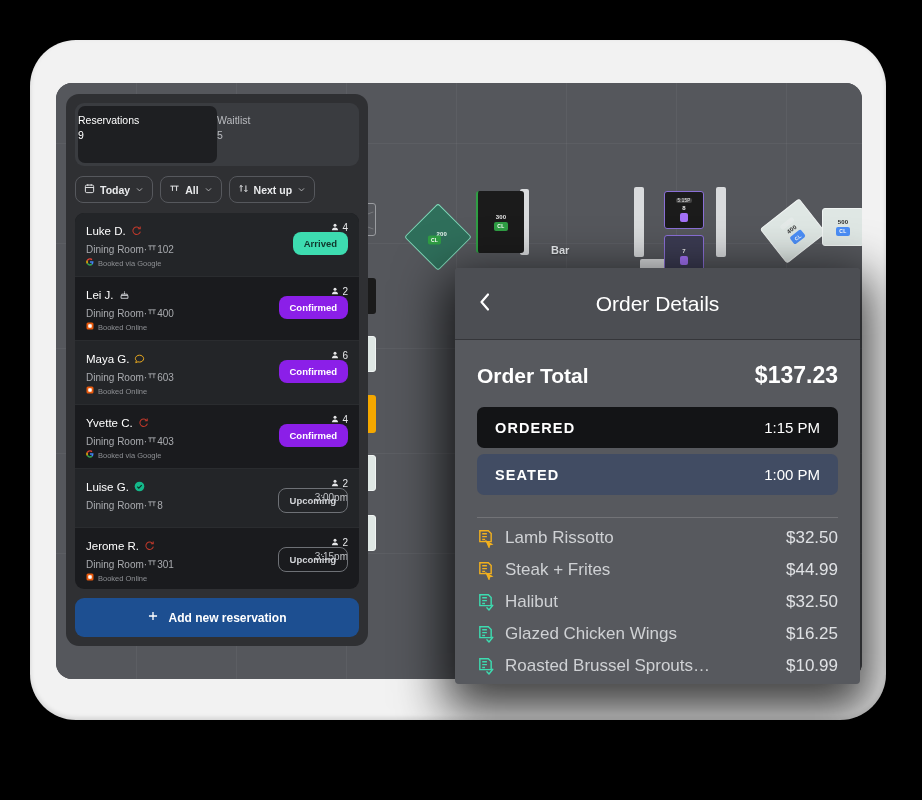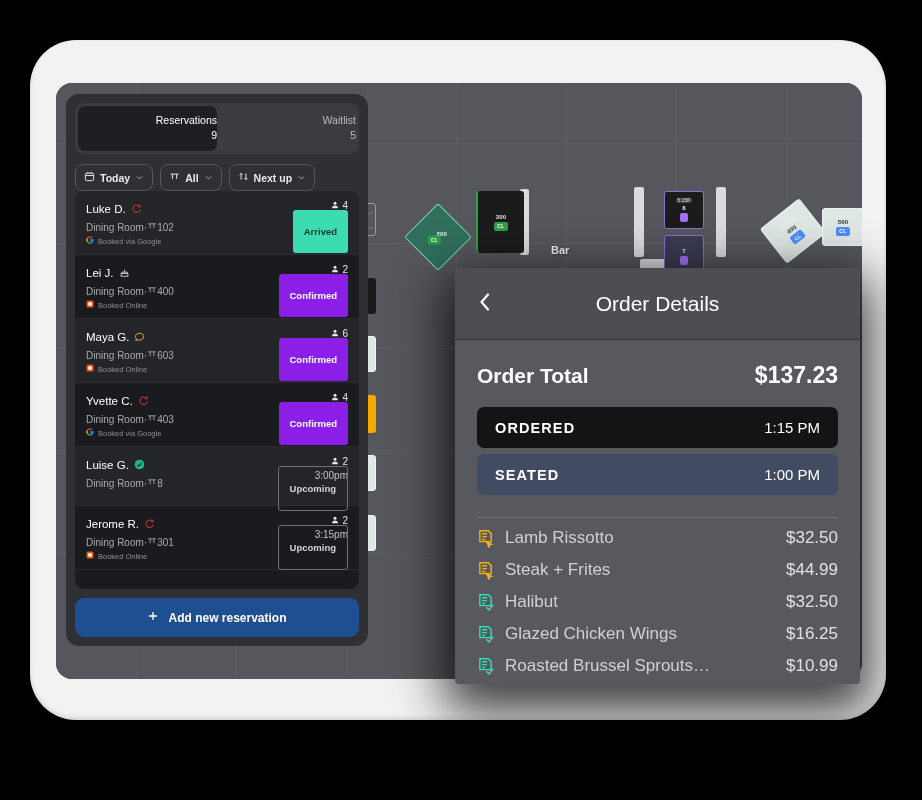--- a/index.html
+++ b/index.html
@@ -87,28 +87,28 @@
     border-radius: 13px;
     padding: 9px;
     display: flex; flex-direction: column;
   }
 
   #tabs {
     display: flex; background: #3a3c40; border-radius: 9px; padding: 3px;
     margin-bottom: 10px;
   }
   .tab {
-    flex: 1; text-align: right; padding: 7px 0 8px;
+    flex: 1; text-align: left; padding: 7px 0 20px;
     border-radius: 7px; color: #b9bbbf; font-size: 10.5px; line-height: 1.45;
     cursor: pointer;
   }
   .tab.active { background: #1e1f22; color: #ffffff; }
   .tab .cnt { display: block; font-size: 10.5px; }
 
-  #filters { display: flex; gap: 7px; }
+  #filters { display: flex; gap: 7px; margin-bottom: 10px; }
   .filter {
     display: flex; align-items: center; gap: 5px;
     border: 1px solid #56585d; border-radius: 8px;
     padding: 6px 8px; color: #e9eaec; font-size: 10.5px; font-weight: 700;
     background: transparent; cursor: pointer;
   }
   .filter svg { flex: none; }
   .chev { opacity: .75; }
 
   #res-list {
@@ -125,21 +125,21 @@
   .r-sub { color: #a9abaf; font-size: 10px; margin-top: 3px; display:flex; align-items:center; }
   .r-src { color: #8e9094; font-size: 7.5px; margin-top: 3px; display:flex; align-items:center; gap:4px;}
   .r-right {
     position: absolute; right: 11px; top: 9px;
     display: flex; flex-direction: column; align-items: flex-end; gap: 3px;
   }
   .r-party { color: #e6e7e9; font-size: 10px; display:flex; align-items:center; gap:3px;}
   .r-time { color: #c2c4c8; font-size: 10px; margin-left: 44px; }
   .r-badge {
     position: absolute; right: 11px; top: 19px;
-    padding: 16px 11px; border-radius: 3px;
+    padding: 6px 11px; border-radius: 8px;
     font-size: 9.5px; font-weight: bold; white-space: nowrap;
   }
   .bg-arrived   { background: #3ddcb0; color: #10362c; }
   .bg-confirmed { background: #8b1fe8; color: #ffffff; }
   .bg-upcoming  { background: transparent; color: #d2d4d8; border: 1px solid #6e7176; }
 
   #add-btn {
     margin-top: 9px; background: #1d4f91; color: #ffffff;
     border-radius: 9px; padding: 12px 0; text-align: center;
     font-size: 12px; font-weight: bold; cursor: pointer;

